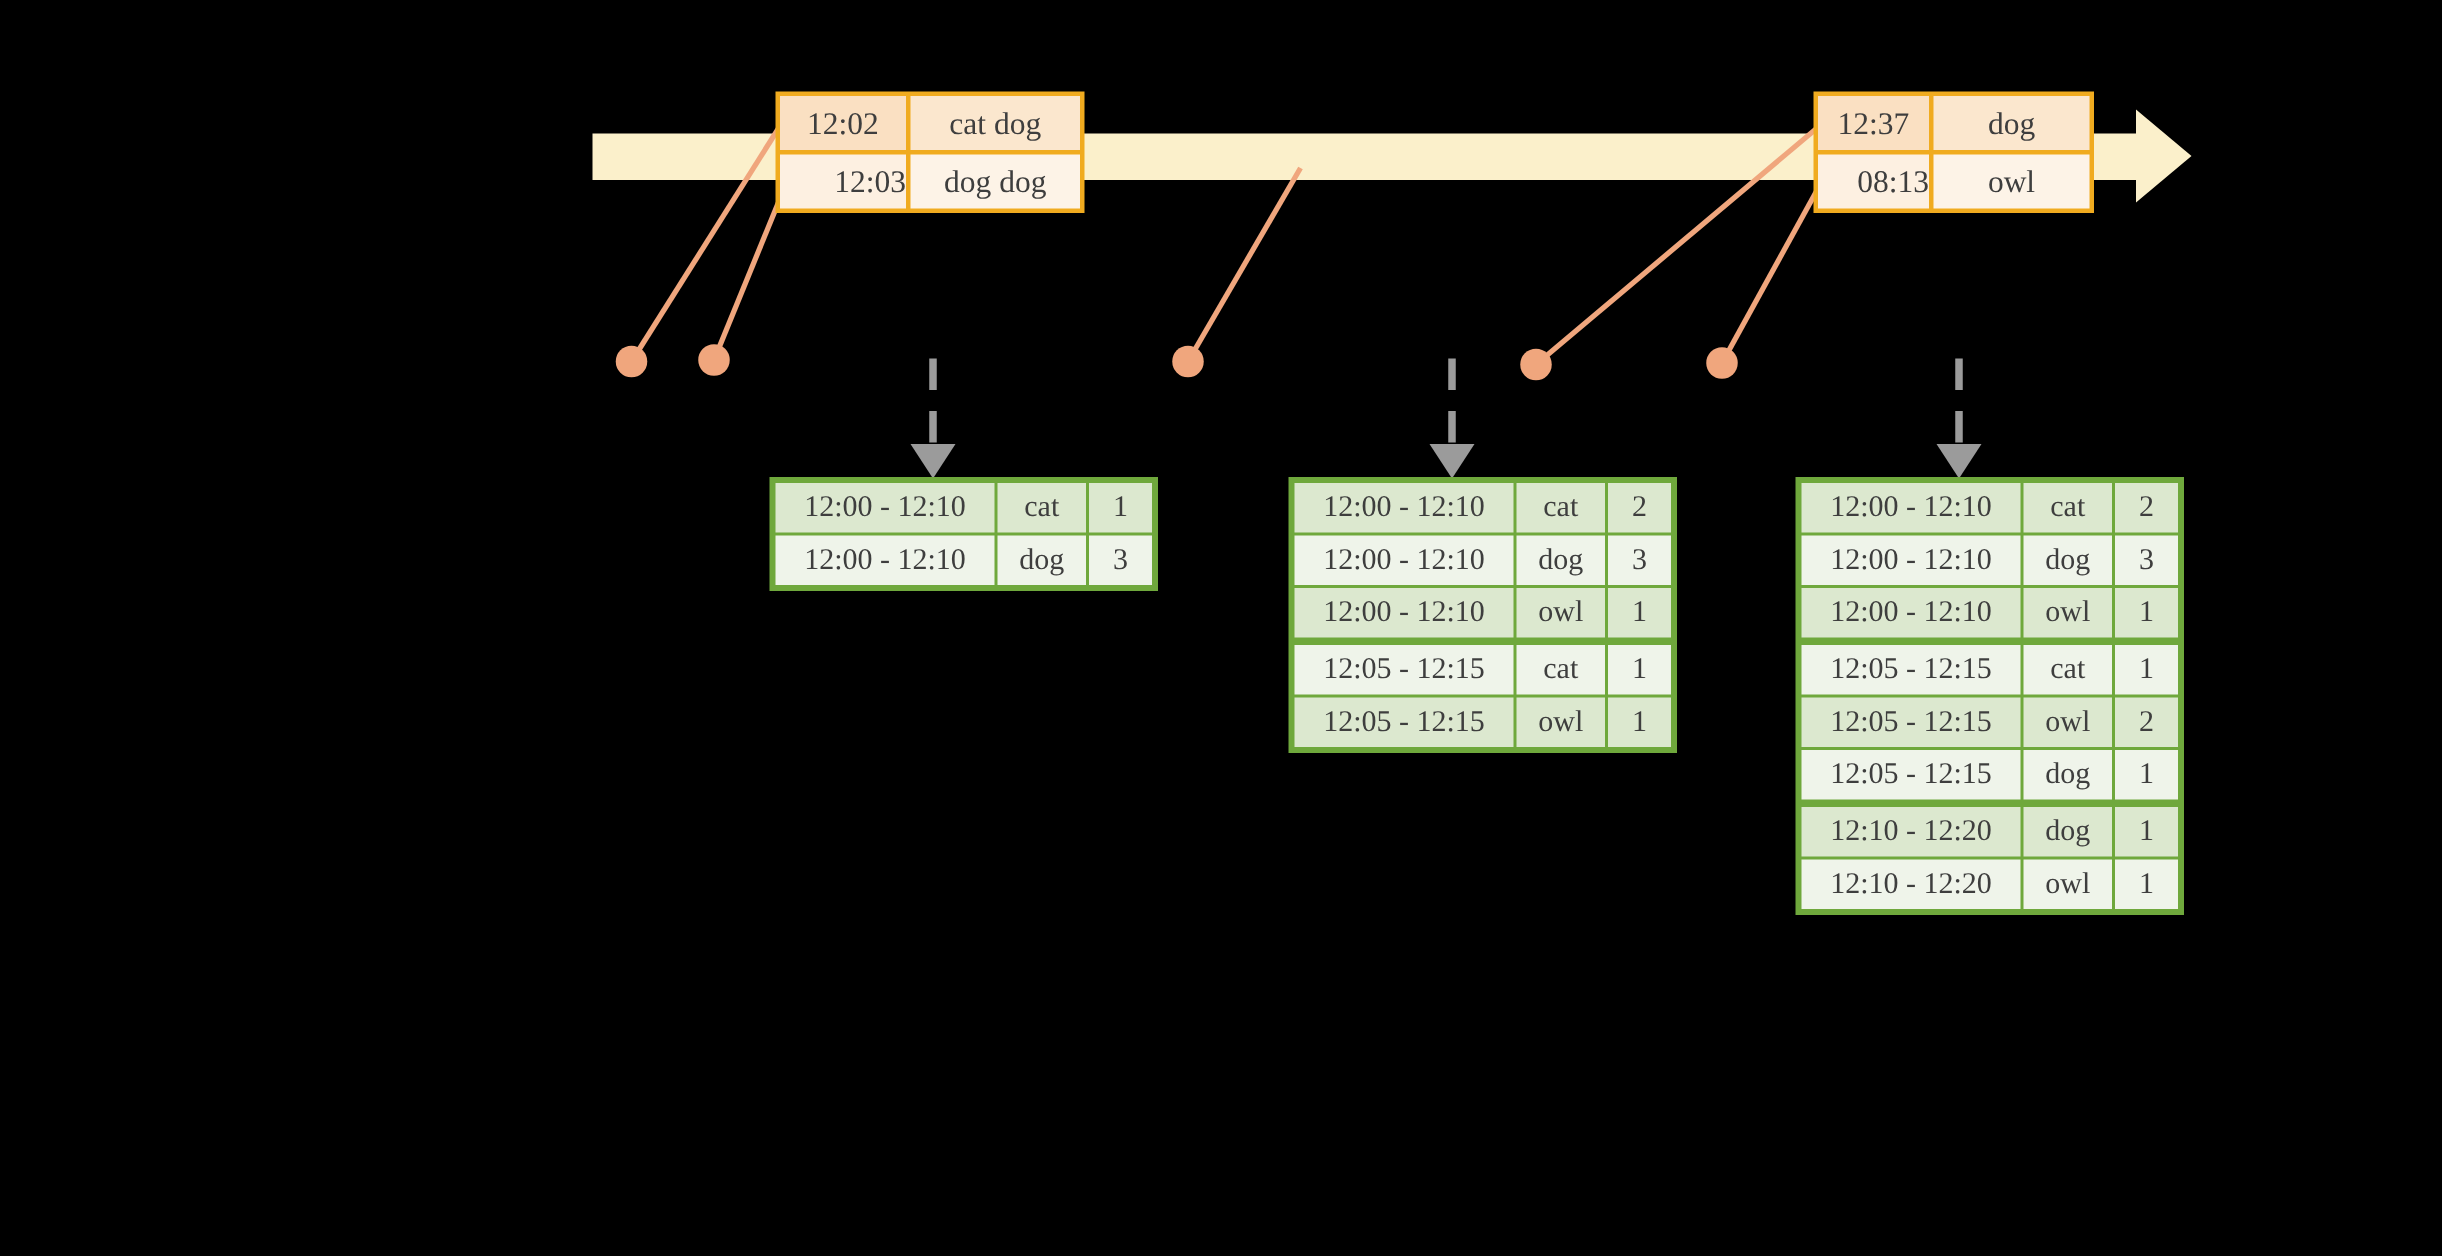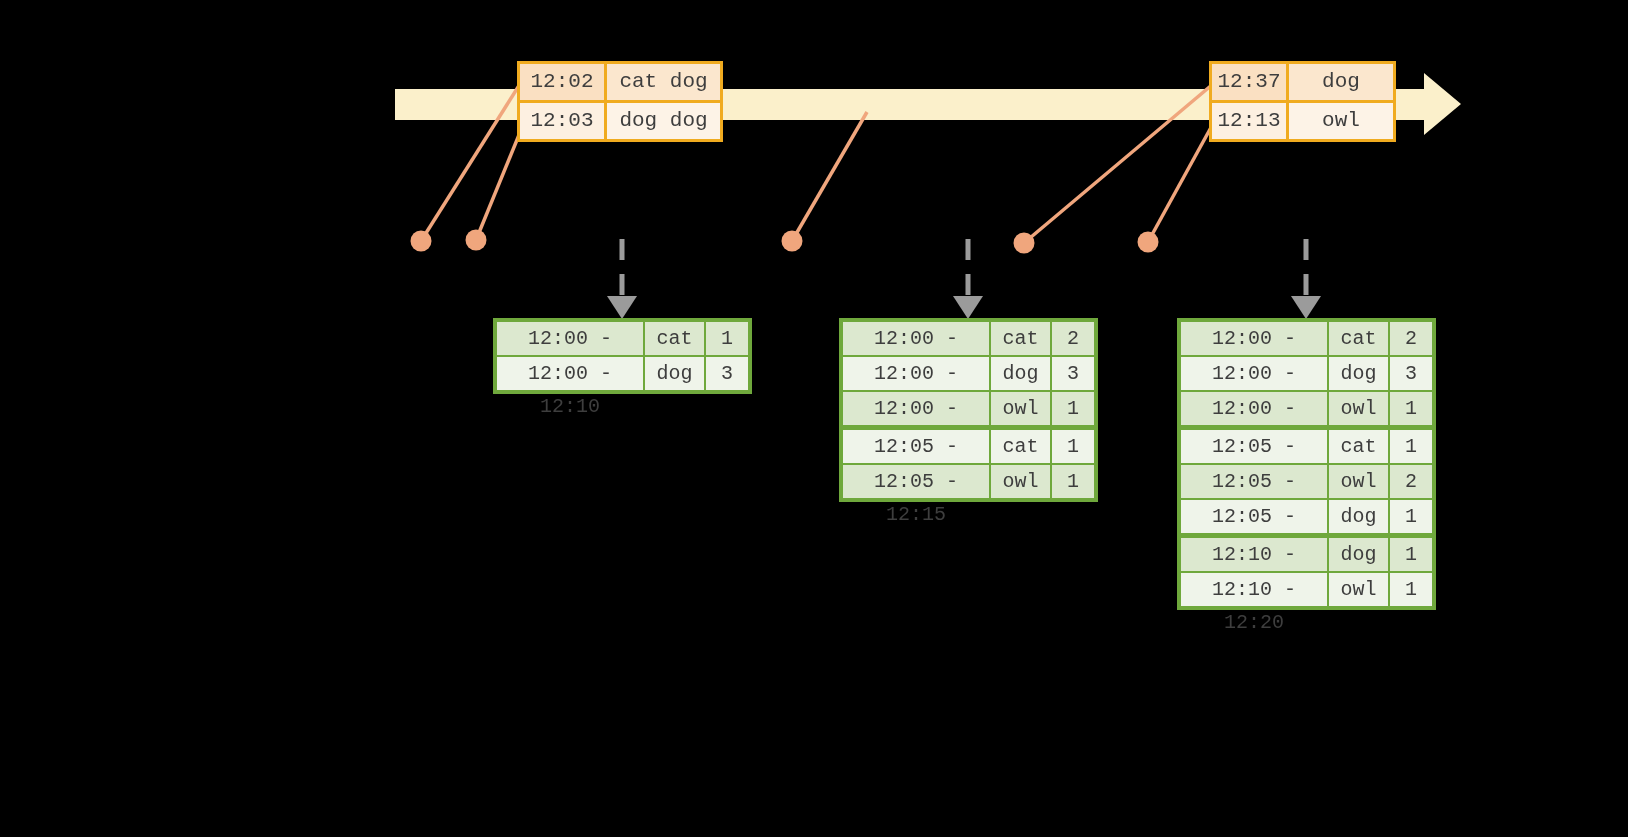--- a/index.html
+++ b/index.html
@@ -13,42 +13,42 @@
     --c-salmon:#F0A67D;
     --c-green:#6FA83C;
     --c-cell-a:#DCE8CF;
     --c-cell-b:#EFF4EA;
     --c-gray:#9B9B9B;
     --c-text:#3E3E3E;
   }
   html,body{margin:0;padding:0;background:var(--c-bg);}
   .canvas{
     position:relative;width:1628px;height:694px;background:var(--c-bg);
-    font-family:Liberation Mono, monospace;color:var(--c-text);
+    font-family:Liberation Serif, serif;color:var(--c-text);
     overflow:hidden;
     border-radius:26px;
   }
   .layer{position:absolute;left:0;top:0;}
   
   .ebox{
     position:absolute;background:var(--c-gold);
     display:flex;flex-direction:column;gap:3px;padding:3px;z-index:2;
   }
   .eb-row{display:flex;gap:3px;}
   .eb-cell{
     height:36px;line-height:36px;text-align:center;font-size:21px;color:var(--c-text);
   }
   .eb-time.a{background:var(--c-peach-time-a);}
   .eb-word.a{background:var(--c-peach-word-a);}
-  .eb-time.b{background:var(--c-peach-time-b);}
+  .eb-time.b{background:var(--c-peach-time-b);text-align:right;}
   .eb-word.b{background:var(--c-peach-word-b);}
   
   .rtable{
     position:absolute;background:var(--c-green);
-    display:flex;flex-direction:column;gap:2px;padding:4px;z-index:2;
+    display:flex;flex-direction:column;gap:2px;padding:4px;z-index:2;margin-left:20px;
   }
   .rrow{display:flex;gap:2px;}
   .rrow.gend{margin-bottom:3px;}
   .rcell{
     height:33px;line-height:33px;text-align:center;font-size:20px;color:var(--c-text);
   }
   .rrow.a .rcell{background:var(--c-cell-a);}
   .rrow.b .rcell{background:var(--c-cell-b);}
   .rwin{width:146px;}
   .rword{width:59px;}
@@ -103,21 +103,21 @@
     </div>
   </div>
 
 
   <div class="ebox" style="left:1209px;top:61px">
     <div class="eb-row">
       <div class="eb-cell eb-time a" style="width:74px">12:37</div>
       <div class="eb-cell eb-word a" style="width:104px">dog</div>
     </div>
     <div class="eb-row">
-      <div class="eb-cell eb-time b" style="width:74px">12:13</div>
+      <div class="eb-cell eb-time b" style="width:74px">08:13</div>
       <div class="eb-cell eb-word b" style="width:104px">owl</div>
     </div>
   </div>
 
   <div class="rtable" style="left:493px;top:318px">
     <div class="rrow a">
       <div class="rcell rwin">12:00 - 12:10</div>
       <div class="rcell rword">cat</div>
       <div class="rcell rcount">1</div>
     </div>

